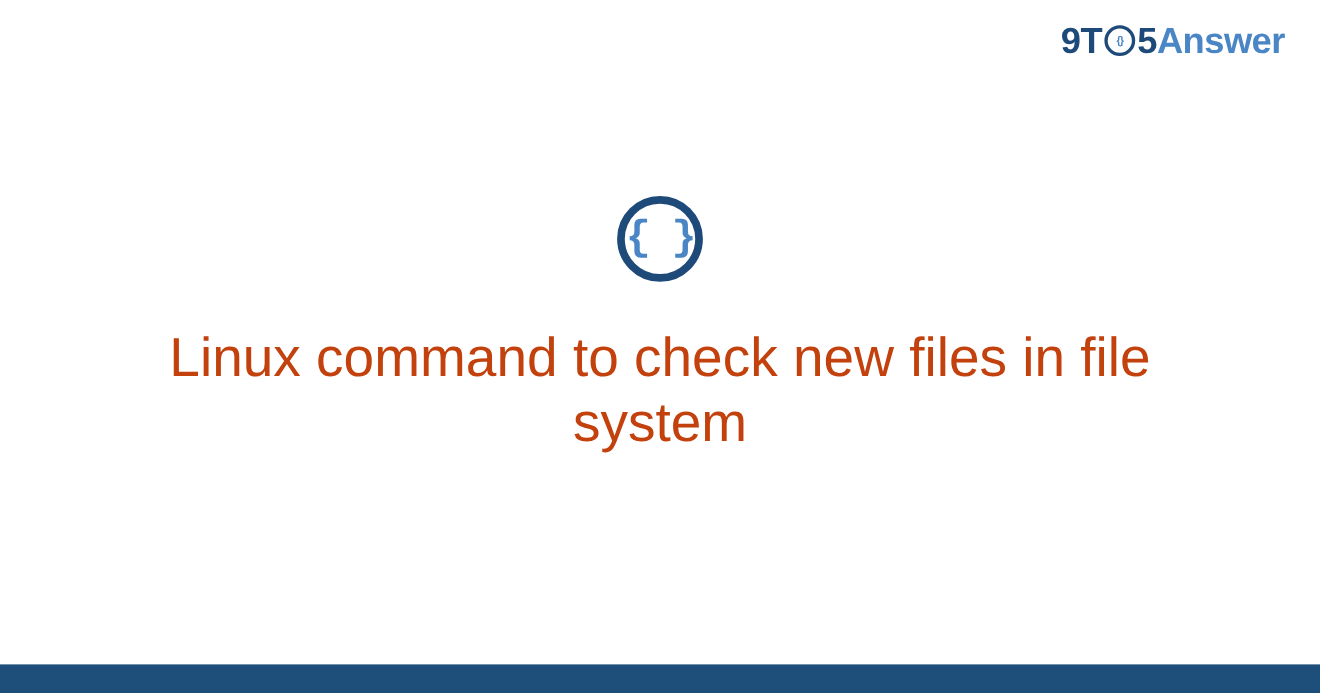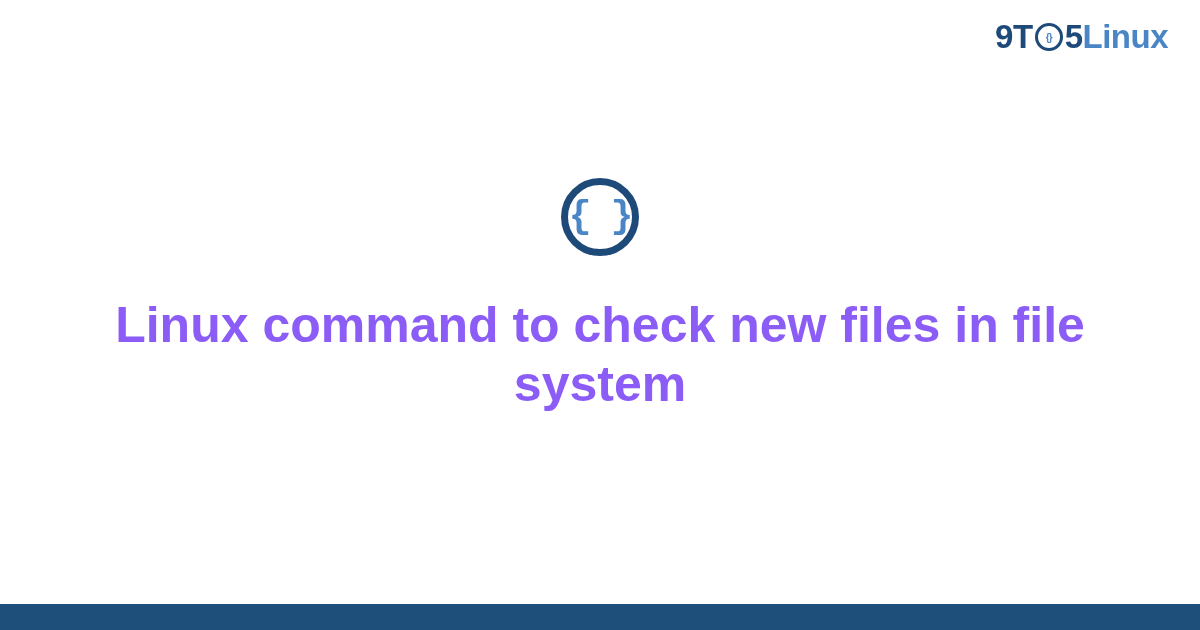--- a/index.html
+++ b/index.html
@@ -90,22 +90,22 @@
     .code-braces {
       font-size: 38px;
       color: #4a86c5;
       font-weight: 700;
       letter-spacing: -2px;
       font-family: 'Courier New', monospace;
       line-height: 1;
     }
     .title {
       font-size: 50px;
-      font-weight: 700;
-      color: #8b5cf6;
+      font-weight: 400;
+      color: #c2410c;
       line-height: 1.18;
       max-width: 980px;
       margin: 0 auto;
     }
     .bottom-bar {
       position: absolute;
       bottom: 0;
       left: 0;
       width: 100%;
       height: 26px;
@@ -117,21 +117,21 @@
 
 <div class="logo">
   <span class="logo-nine">9</span>
   <span class="logo-t">T</span>
   <span class="logo-o-wrap">
     <span class="logo-o-ring">
       <span class="logo-o-inner">{}</span>
     </span>
   </span>
   <span class="logo-five">5</span>
-  <span class="logo-answer">Linux</span>
+  <span class="logo-answer">Answer</span>
 </div>
 
 <div class="center-content">
   <div class="icon-container">
     <div class="code-icon">
       <span class="code-braces">{ }</span>
     </div>
   </div>
   <h1 class="title">Linux command to check new files in file system</h1>
 </div>

